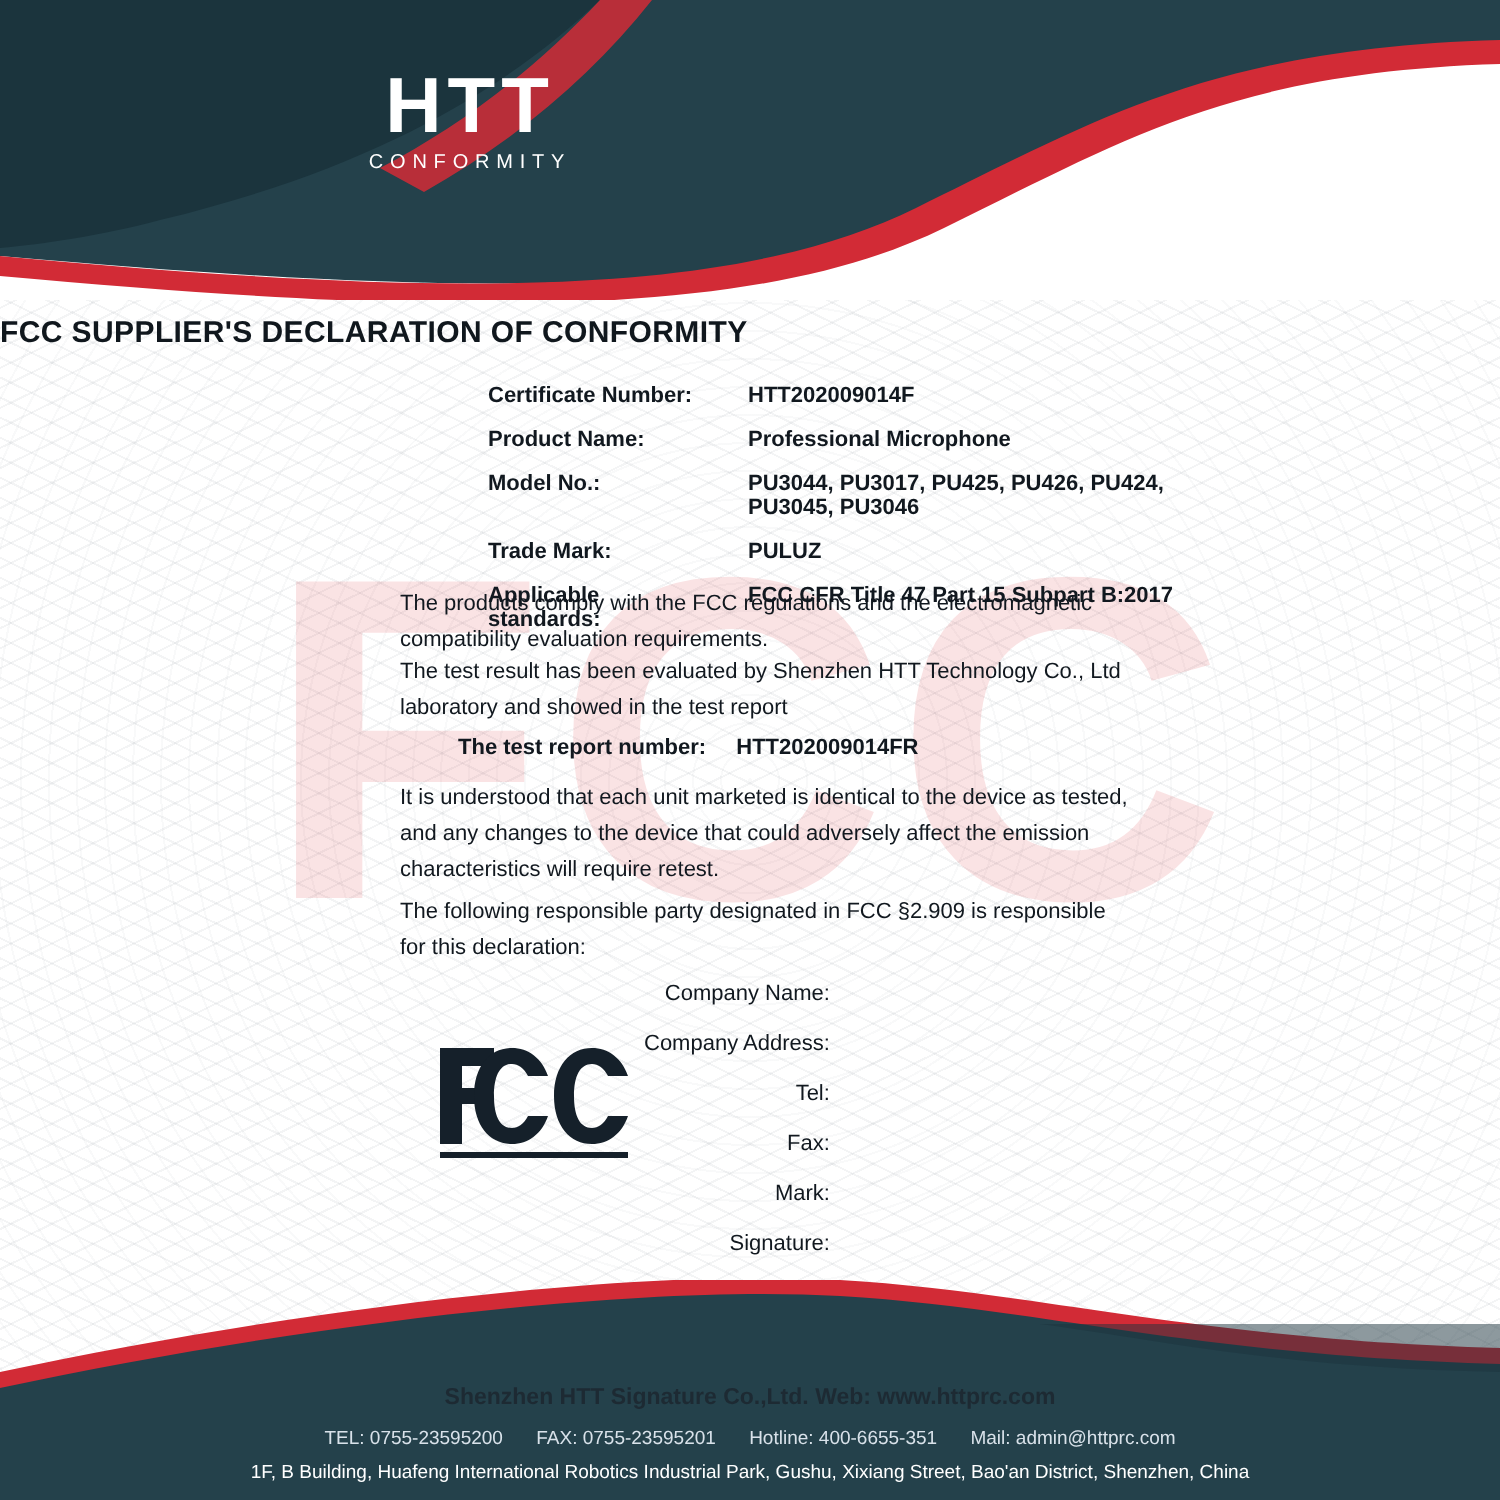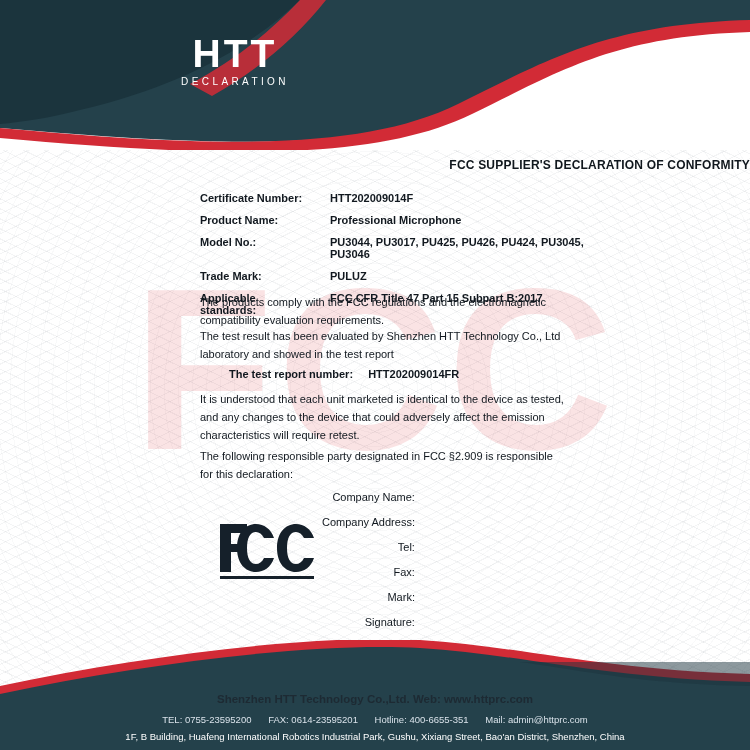--- a/index.html
+++ b/index.html
@@ -118,22 +118,22 @@
   
   .content {
     position: absolute;
     left: 0; top: 0;
     width: 750px;
   }
   .doc-title {
     position: absolute;
     left: 0; right: 0;
     top: 158px;
-    text-align: right;
-    font-size: 12px;
+    text-align: left;
+    font-size: 15px;
     font-weight: bold;
     color: #10171d;
     letter-spacing: 0.2px;
   }
 
   .fields {
     position: absolute;
     left: 200px;
     top: 192px;
     width: 420px;
@@ -142,20 +142,21 @@
     display: flex;
     align-items: baseline;
     margin-bottom: 10px;
     font-size: 11px;
     color: #11181f;
   }
   .field-label {
     width: 104px;
     font-weight: bold;
     flex: 0 0 104px;
+    margin-left: 44px;
   }
   .field-value {
     font-weight: bold;
     padding-left: 26px;
   }
 
   .para {
     position: absolute;
     left: 200px;
     font-size: 11px;
@@ -212,21 +213,21 @@
     <svg width="750" height="150" viewBox="0 0 750 150" xmlns="http://www.w3.org/2000/svg">
       <path d="M0,0 L750,0 L750,26 C610,30 560,60 470,104 C380,148 250,150 0,128 Z" fill="#24414b"></path>
       <path d="M0,0 L300,0 C250,48 180,86 80,110 C50,118 22,122 0,124 Z" fill="#1b343d"></path>
       <path d="M750,22 C600,26 540,62 450,110 C360,158 210,158 0,136 L0,150 L750,150 Z" fill="#ffffff" opacity="0"></path>
       <path d="M750,24 C612,28 556,62 466,106 C376,150 238,152 0,130 L0,150 L750,150 L750,24 Z" fill="#ffffff"></path>
       <path d="M750,20 C606,24 548,60 458,104 C368,148 232,150 0,128 L0,138 C240,160 382,158 472,114 C562,70 616,36 750,32 Z" fill="#d22b36"></path>
       <path d="M300,0 C268,34 232,62 190,84 L212,96 C258,70 296,38 326,0 Z" fill="#d22b36" opacity="0.85"></path>
     </svg>
     <div class="logo-block">
       <div class="logo-main">HTT</div>
-      <div class="logo-sub">DECLARATION</div>
+      <div class="logo-sub">CONFORMITY</div>
     </div>
   </div>
 
   <div class="content">
 
     <div class="doc-title">FCC SUPPLIER'S DECLARATION OF CONFORMITY</div>
 
     <div class="fields">
       <div class="field-row">
         <div class="field-label">Certificate Number:</div>
@@ -284,25 +285,25 @@
   </div>
 
   <div class="bottom-band">
     <svg width="750" height="110" viewBox="0 0 750 110" xmlns="http://www.w3.org/2000/svg">
       <path d="M0,110 L750,110 L750,38 C600,34 520,10 420,4 C320,-2 150,18 0,50 Z" fill="#24414b"></path>
       <path d="M0,46 C150,14 320,-6 420,0 C520,6 600,30 750,34 L750,42 C600,38 520,14 420,8 C320,2 150,22 0,54 Z" fill="#d22b36"></path>
       <path d="M750,46 C640,44 580,30 520,22 L750,22 Z" fill="#1b343d" opacity="0.5"></path>
       <path d="M0,110 L750,110 L750,86 L0,86 Z" fill="#24414b"></path>
     </svg>
     <div class="company-line">
-      <span>Shenzhen HTT Technology Co.,Ltd.</span>
+      <span>Shenzhen HTT Signature Co.,Ltd.</span>
       <span class="web">Web: www.httprc.com</span>
     </div>
     <div class="contact-line">
       <span>TEL: 0755-23595200</span>
-      <span>FAX: 0614-23595201</span>
+      <span>FAX: 0755-23595201</span>
       <span>Hotline: 400-6655-351</span>
       <span>Mail: admin@httprc.com</span>
     </div>
     <div class="address-line">1F, B Building, Huafeng International Robotics Industrial Park, Gushu, Xixiang Street, Bao'an District, Shenzhen, China</div>
   </div>
 
 </div>
 
 </body></html>

